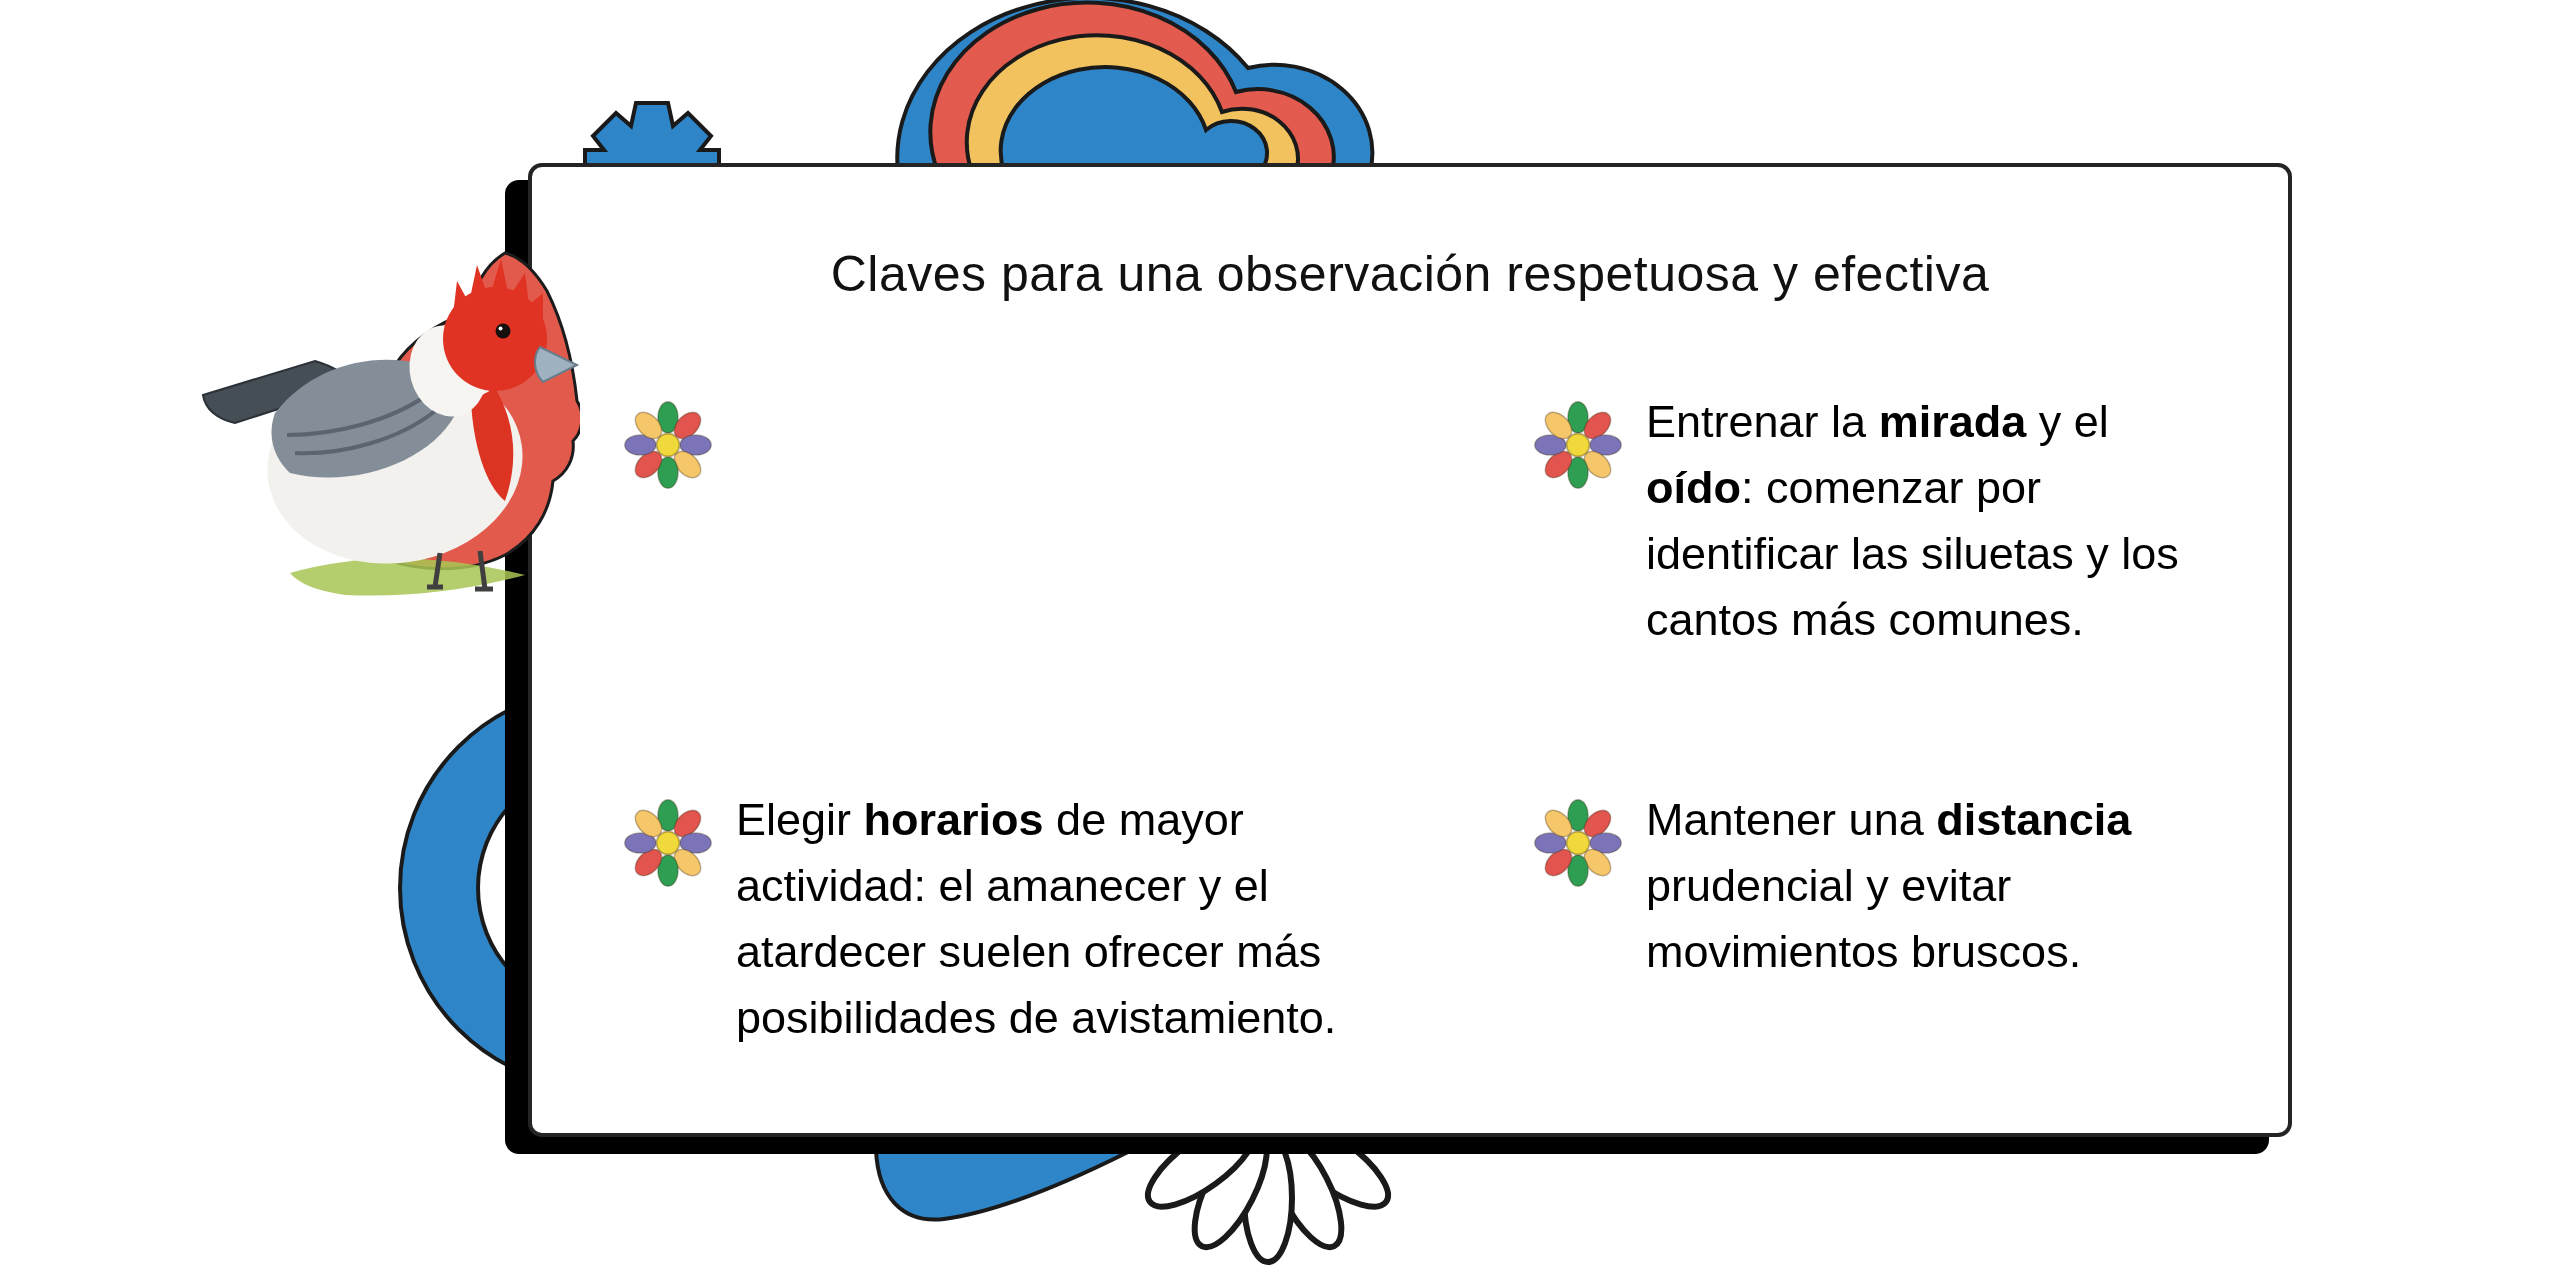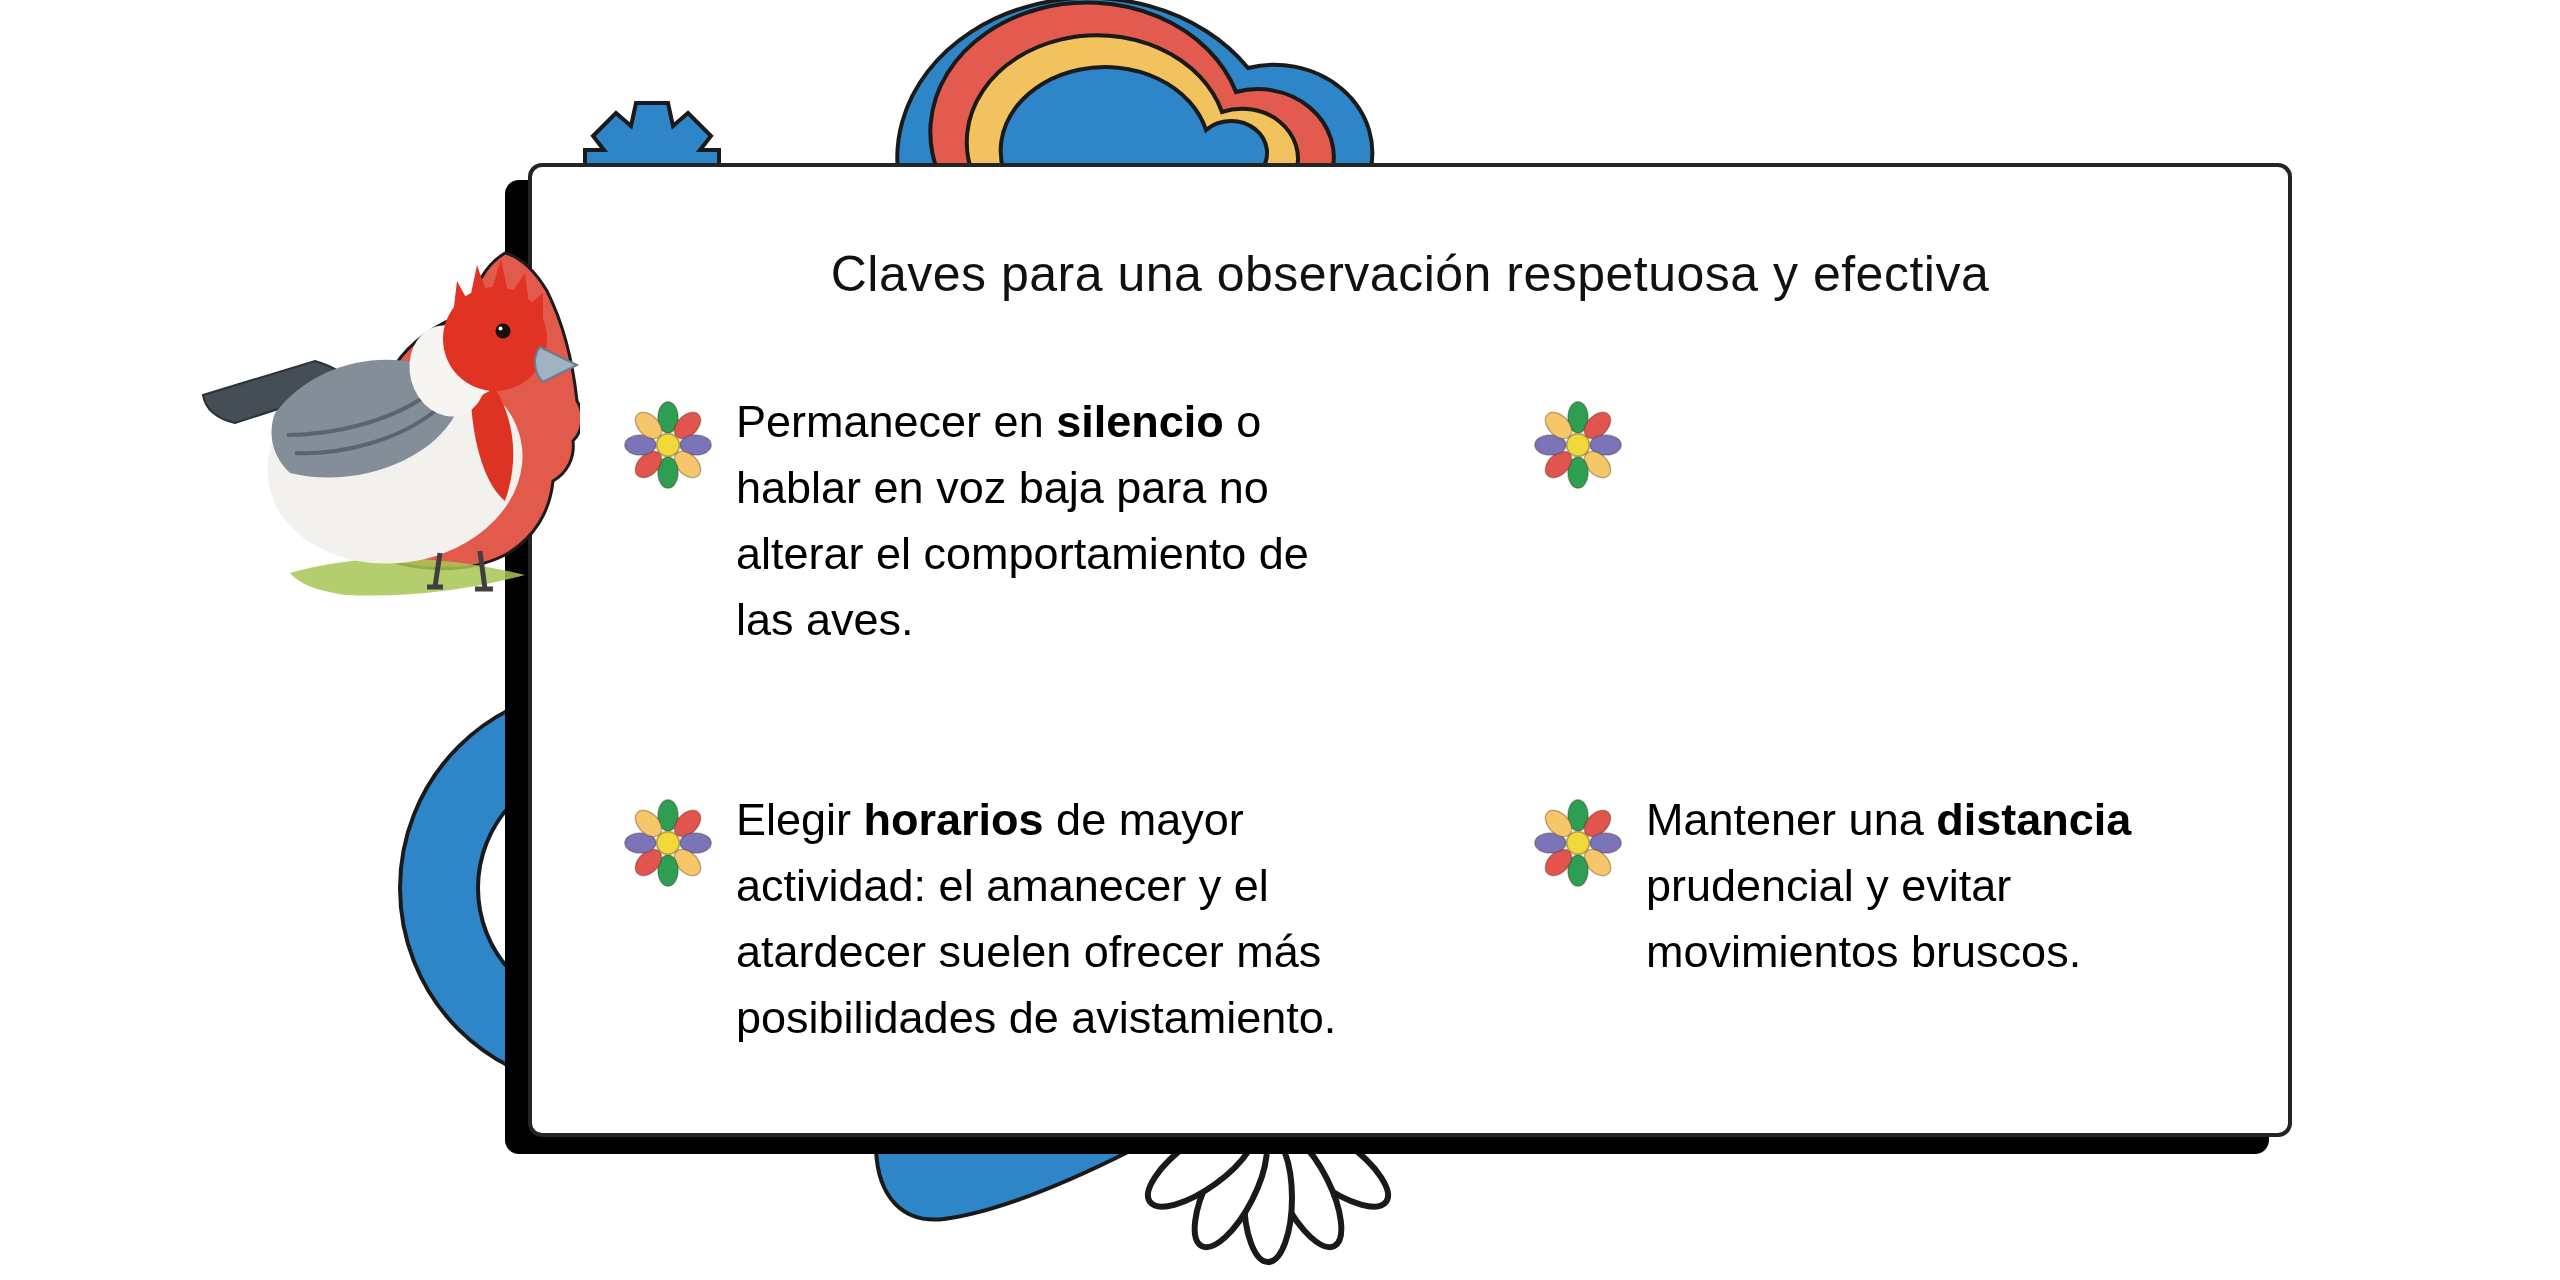--- a/index.html
+++ b/index.html
@@ -76,38 +76,38 @@
           <ellipse cy="-30" rx="11" ry="17" transform="rotate(0)" fill="#2e9e53"></ellipse>
           <ellipse cy="-30" rx="11" ry="17" transform="rotate(45)" fill="#e2544e"></ellipse>
           <ellipse cy="-30" rx="11" ry="17" transform="rotate(90)" fill="#7b74b9"></ellipse>
           <ellipse cy="-30" rx="11" ry="17" transform="rotate(135)" fill="#f5c76a"></ellipse>
           <ellipse cy="-30" rx="11" ry="17" transform="rotate(180)" fill="#2e9e53"></ellipse>
           <ellipse cy="-30" rx="11" ry="17" transform="rotate(225)" fill="#e2544e"></ellipse>
           <ellipse cy="-30" rx="11" ry="17" transform="rotate(270)" fill="#7b74b9"></ellipse>
           <ellipse cy="-30" rx="11" ry="17" transform="rotate(315)" fill="#f5c76a"></ellipse>
           <circle r="12.5" stroke-width="2" fill="#f2d93b"></circle>
         </svg>
-        <p><span>Permanecer en </span><b>silencio</b><span> o
-hablar en voz baja para no
-alterar el comportamiento de
-las aves.</span></p>
       </div>
 
       <div class="bullet">
         <svg class="flower" viewBox="-50 -50 100 100" stroke="rgba(70,45,20,0.35)" stroke-width="1.5">
           <ellipse cy="-30" rx="11" ry="17" transform="rotate(0)" fill="#2e9e53"></ellipse>
           <ellipse cy="-30" rx="11" ry="17" transform="rotate(45)" fill="#e2544e"></ellipse>
           <ellipse cy="-30" rx="11" ry="17" transform="rotate(90)" fill="#7b74b9"></ellipse>
           <ellipse cy="-30" rx="11" ry="17" transform="rotate(135)" fill="#f5c76a"></ellipse>
           <ellipse cy="-30" rx="11" ry="17" transform="rotate(180)" fill="#2e9e53"></ellipse>
           <ellipse cy="-30" rx="11" ry="17" transform="rotate(225)" fill="#e2544e"></ellipse>
           <ellipse cy="-30" rx="11" ry="17" transform="rotate(270)" fill="#7b74b9"></ellipse>
           <ellipse cy="-30" rx="11" ry="17" transform="rotate(315)" fill="#f5c76a"></ellipse>
           <circle r="12.5" stroke-width="2" fill="#f2d93b"></circle>
         </svg>
+        <p><span>Entrenar la </span><b>mirada</b><span> y el
+</span><b>oído</b><span>: comenzar por
+identificar las siluetas y los
+cantos más comunes.</span></p>
       </div>
 
       <div class="bullet">
         <svg class="flower" viewBox="-50 -50 100 100" stroke="rgba(70,45,20,0.35)" stroke-width="1.5">
           <ellipse cy="-30" rx="11" ry="17" transform="rotate(0)" fill="#2e9e53"></ellipse>
           <ellipse cy="-30" rx="11" ry="17" transform="rotate(45)" fill="#e2544e"></ellipse>
           <ellipse cy="-30" rx="11" ry="17" transform="rotate(90)" fill="#7b74b9"></ellipse>
           <ellipse cy="-30" rx="11" ry="17" transform="rotate(135)" fill="#f5c76a"></ellipse>
           <ellipse cy="-30" rx="11" ry="17" transform="rotate(180)" fill="#2e9e53"></ellipse>
           <ellipse cy="-30" rx="11" ry="17" transform="rotate(225)" fill="#e2544e"></ellipse>

